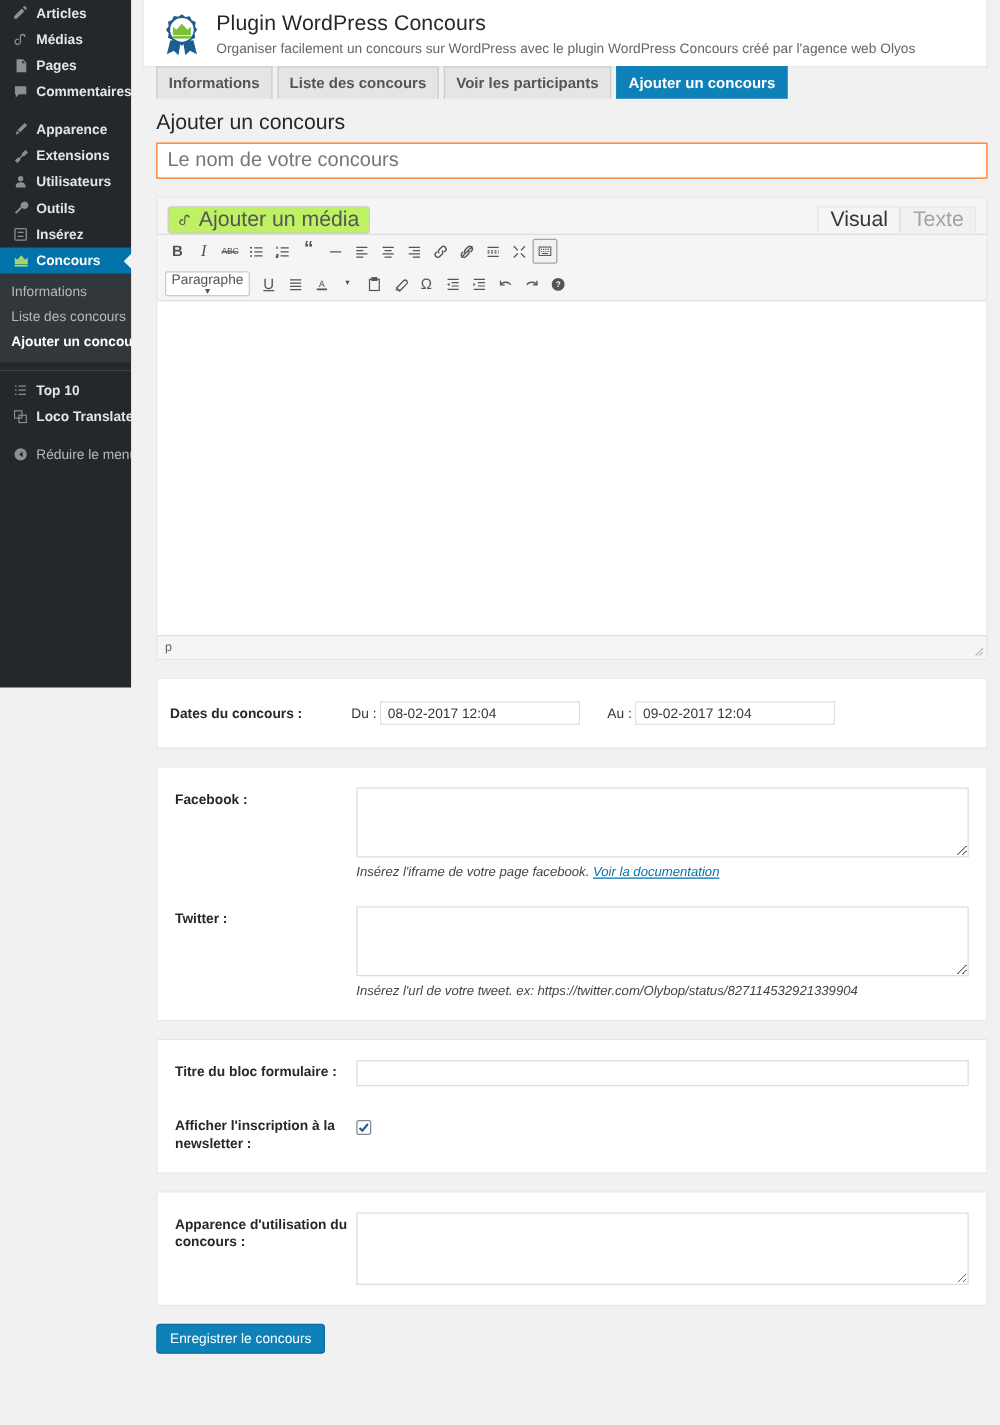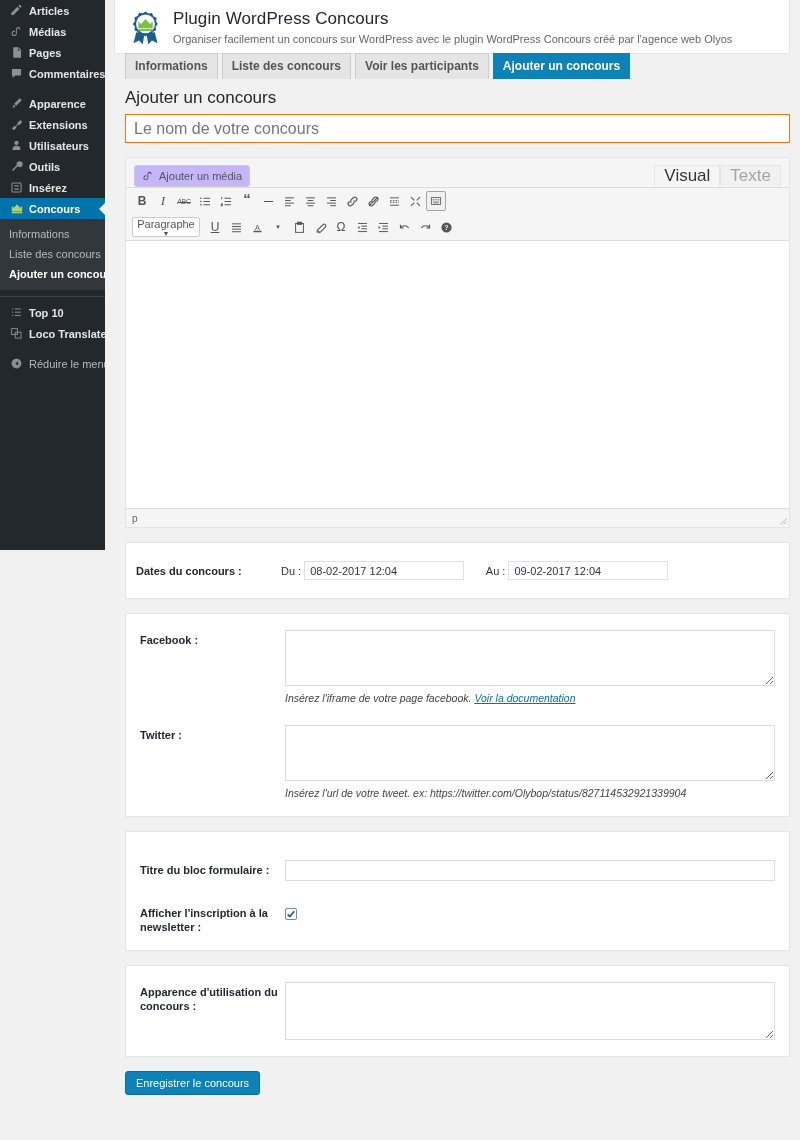--- a/index.html
+++ b/index.html
@@ -147,24 +147,24 @@
   }
   .media-bar {
     padding:7px 8px 6px 8px;
     position:relative;
     height:29px;
   }
   .btn-media {
     display:inline-flex; align-items:center;
     height:22px;
     padding:0 7px;
-    background:#c4b5fd;
+    background:#bef264;
     border:1px solid #ccc;
     border-radius:3px;
-    font-size:11px;
+    font-size:17px;
     color:#555;
     cursor:pointer;
     line-height:20px;
   }
   .btn-media .mi-icon { width:13px; height:13px; margin-right:4px; display:inline-flex; }
   .qt-tabs { position:absolute; right:8px; top:7px; display:flex; }
   .qt-tab {
     height:21px; padding:0 9px;
     font-size:17px; color:#a0a5aa;
     background:#f1f1f1;
@@ -690,21 +690,21 @@
       <div class="field-label">Twitter :</div>
       <div class="field-control">
         <textarea class="area" rows="3" style="height: 56px;"></textarea>
         <div class="hint">Insérez l'url de votre tweet. ex: https://twitter.com/Olybop/status/827114532921339904</div>
       </div>
     </div>
   </div>
 
   
   <div class="panel" style="padding:16px 14px;">
-    <div class="field-row" style="margin-bottom:22px;margin-top:12px;">
+    <div class="field-row" style="margin-bottom:22px;">
       <div class="field-label">Titre du bloc formulaire :</div>
       <div class="field-control">
         <input class="text-input" type="text" value="" style="">
       </div>
     </div>
 
     <div class="field-row">
       <div class="field-label">Afficher l'inscription à la newsletter :</div>
       <div class="field-control" style="padding-top:2px;">
         <span class="wp-checkbox">

